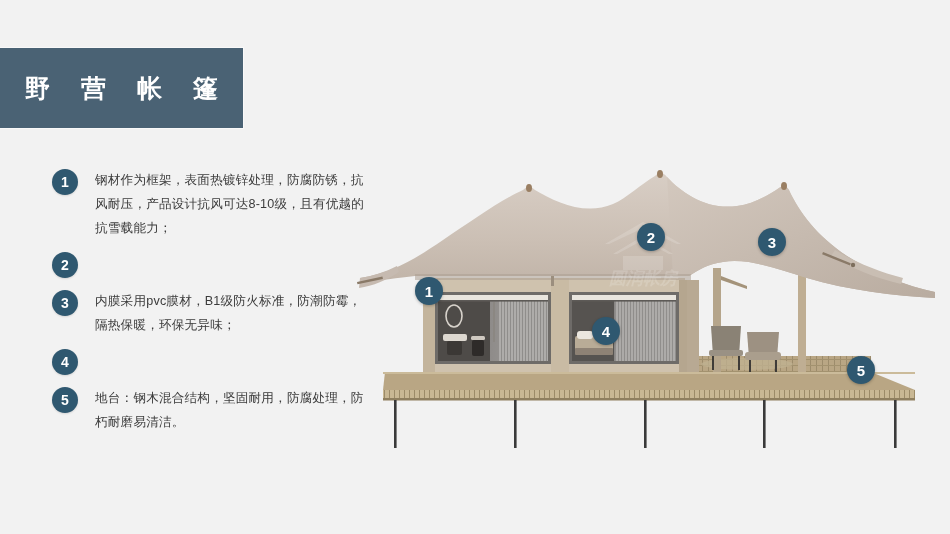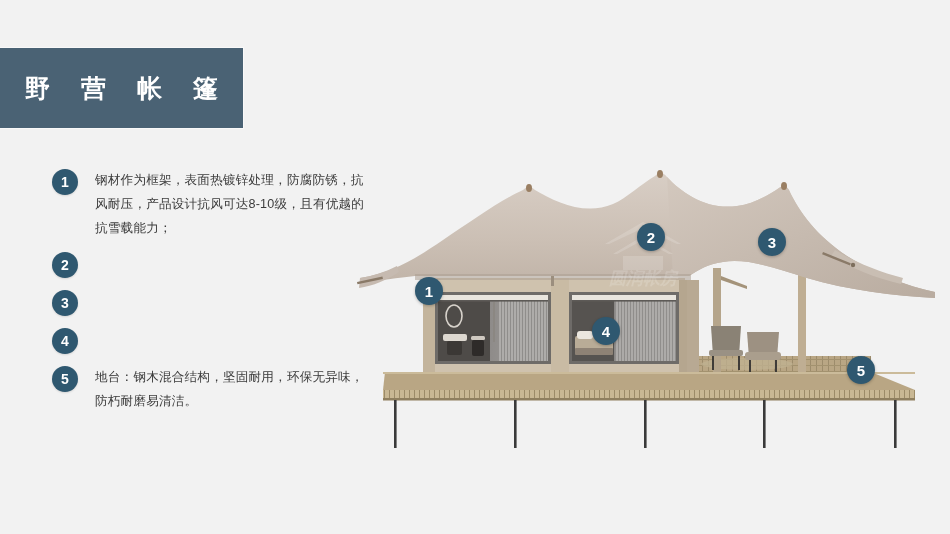--- a/index.html
+++ b/index.html
@@ -108,29 +108,30 @@
     <div class="badge">1</div>
     <div class="feature-text">钢材作为框架，表面热镀锌处理，防腐防锈，抗风耐压，产品设计抗风可达8-10级，且有优越的抗雪载能力；</div>
   </div>
 
   <div class="feature-item">
     <div class="badge">2</div>
   </div>
 
   <div class="feature-item">
     <div class="badge">3</div>
+    <div class="feature-text">内膜采用pvc膜材，B1级防火标准，防潮防霉，隔热保暖，环保无异味；</div>
   </div>
 
   <div class="feature-item">
     <div class="badge">4</div>
   </div>
 
   <div class="feature-item">
     <div class="badge">5</div>
-    <div class="feature-text">地台：钢木混合结构，坚固耐用，环保无异味，防朽耐磨易清洁。</div>
+    <div class="feature-text">地台：钢木混合结构，坚固耐用，防腐处理，防朽耐磨易清洁。</div>
   </div>
 
 </div>
 
 <div id="tent-illustration">
   <svg width="585" height="300" viewBox="0 0 585 300" xmlns="http://www.w3.org/2000/svg">
     <defs>
       <linearGradient id="canopyGrad" x1="0" y1="0" x2="0" y2="1">
         <stop offset="0%" stop-color="#d8cec5"></stop>
         <stop offset="55%" stop-color="#cbbfb4"></stop>

